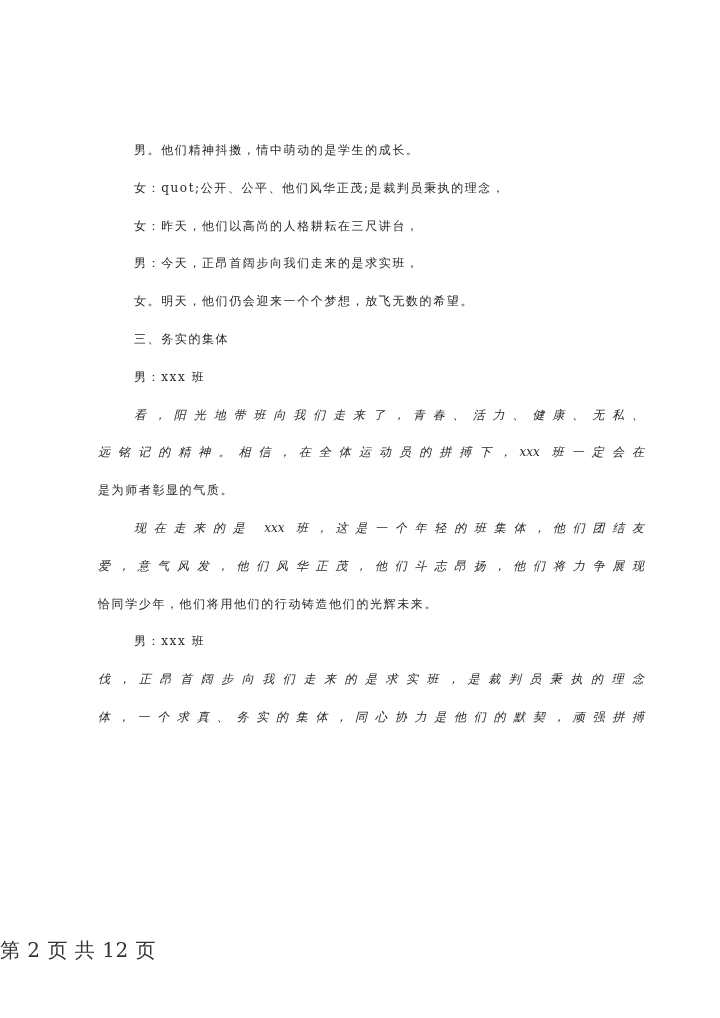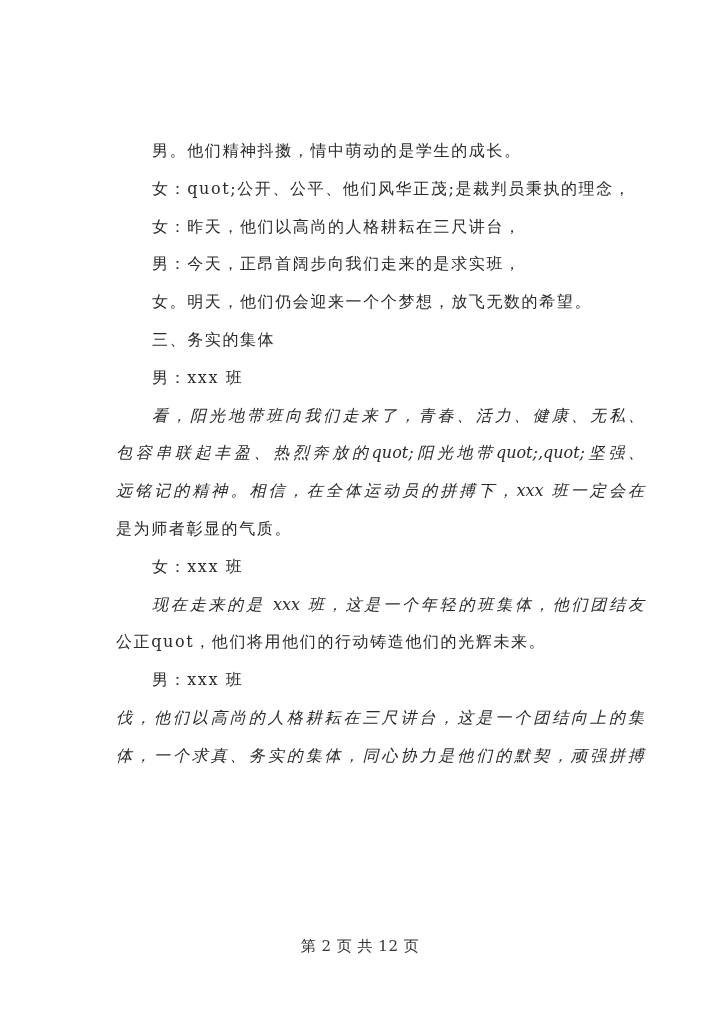--- a/index.html
+++ b/index.html
@@ -1,44 +1,43 @@
 <!DOCTYPE html>
 <html><head>
 <meta charset="utf-8">
 <style>
   html, body { margin: 0; padding: 0; background: #ffffff; }
   body { width: 720px; height: 1018px; position: relative; overflow: hidden;
          font-family: "DejaVu Serif", "Liberation Serif", serif; color: #2a2a2a; }
   .page { position: absolute; left: 0; top: 0; width: 720px; height: 1018px; }
   .body-text { position: absolute; left: 98px; top: 132px; width: 546px; }
-  .line { height: 37.8px; line-height: 37.8px; font-size: 16px; white-space: nowrap;
-          letter-spacing: 1.6px; overflow: visible; margin-left: 18px; }
+  .line { height: 37.8px; line-height: 37.8px; font-size: 12px; white-space: nowrap;
+          letter-spacing: 1.6px; overflow: visible; }
   .line.justify { text-align: justify; text-align-last: justify; letter-spacing: 0; font-style: italic; }
   .indent { padding-left: 36px; }
-  .footer { position: absolute; top: 937px; left: 0; width: 720px; text-align: center;
-            font-size: 15px; color: #333; letter-spacing: 0.5px; }
+  .footer { position: absolute; top: 937px; left: 0; width: 720px; 
+            font-size: 20px; color: #333; letter-spacing: 0.5px; }
 </style>
 </head>
 <body>
 
 <div class="page">
   <div class="body-text" id="body-text">
     <div class="line indent">男。他们精神抖擞，情中萌动的是学生的成长。</div>
     <div class="line indent">女：quot;公开、公平、他们风华正茂;是裁判员秉执的理念，</div>
     <div class="line indent">女：昨天，他们以高尚的人格耕耘在三尺讲台，</div>
     <div class="line indent">男：今天，正昂首阔步向我们走来的是求实班，</div>
     <div class="line indent">女。明天，他们仍会迎来一个个梦想，放飞无数的希望。</div>
     <div class="line indent">三、务实的集体</div>
     <div class="line indent">男：xxx 班</div>
     <div class="line indent justify">看，阳光地带班向我们走来了，青春、活力、健康、无私、</div>
-    <div class="line justify">包容串联起丰盈、热烈奔放的quot;阳光地带quot;,quot;坚强、</div>
     <div class="line justify">远铭记的精神。相信，在全体运动员的拼搏下，xxx 班一定会在</div>
     <div class="line">是为师者彰显的气质。</div>
-    <div class="line indent">女：xxx 班</div>
     <div class="line indent justify">现在走来的是 xxx 班，这是一个年轻的班集体，他们团结友</div>
-    <div class="line">公正quot，他们将用他们的行动铸造他们的光辉未来。</div>
+    <div class="line justify">爱，意气风发，他们风华正茂，他们斗志昂扬，他们将力争展现</div>
+    <div class="line">恰同学少年，他们将用他们的行动铸造他们的光辉未来。</div>
     <div class="line indent">男：xxx 班</div>
-    <div class="line justify">伐，他们以高尚的人格耕耘在三尺讲台，这是一个团结向上的集</div>
+    <div class="line justify">伐，正昂首阔步向我们走来的是求实班，是裁判员秉执的理念</div>
     <div class="line justify">体，一个求真、务实的集体，同心协力是他们的默契，顽强拼搏</div>
   </div>
 
   <div class="footer">第 2 页  共 12 页</div>
 </div>
 
 </body></html>

